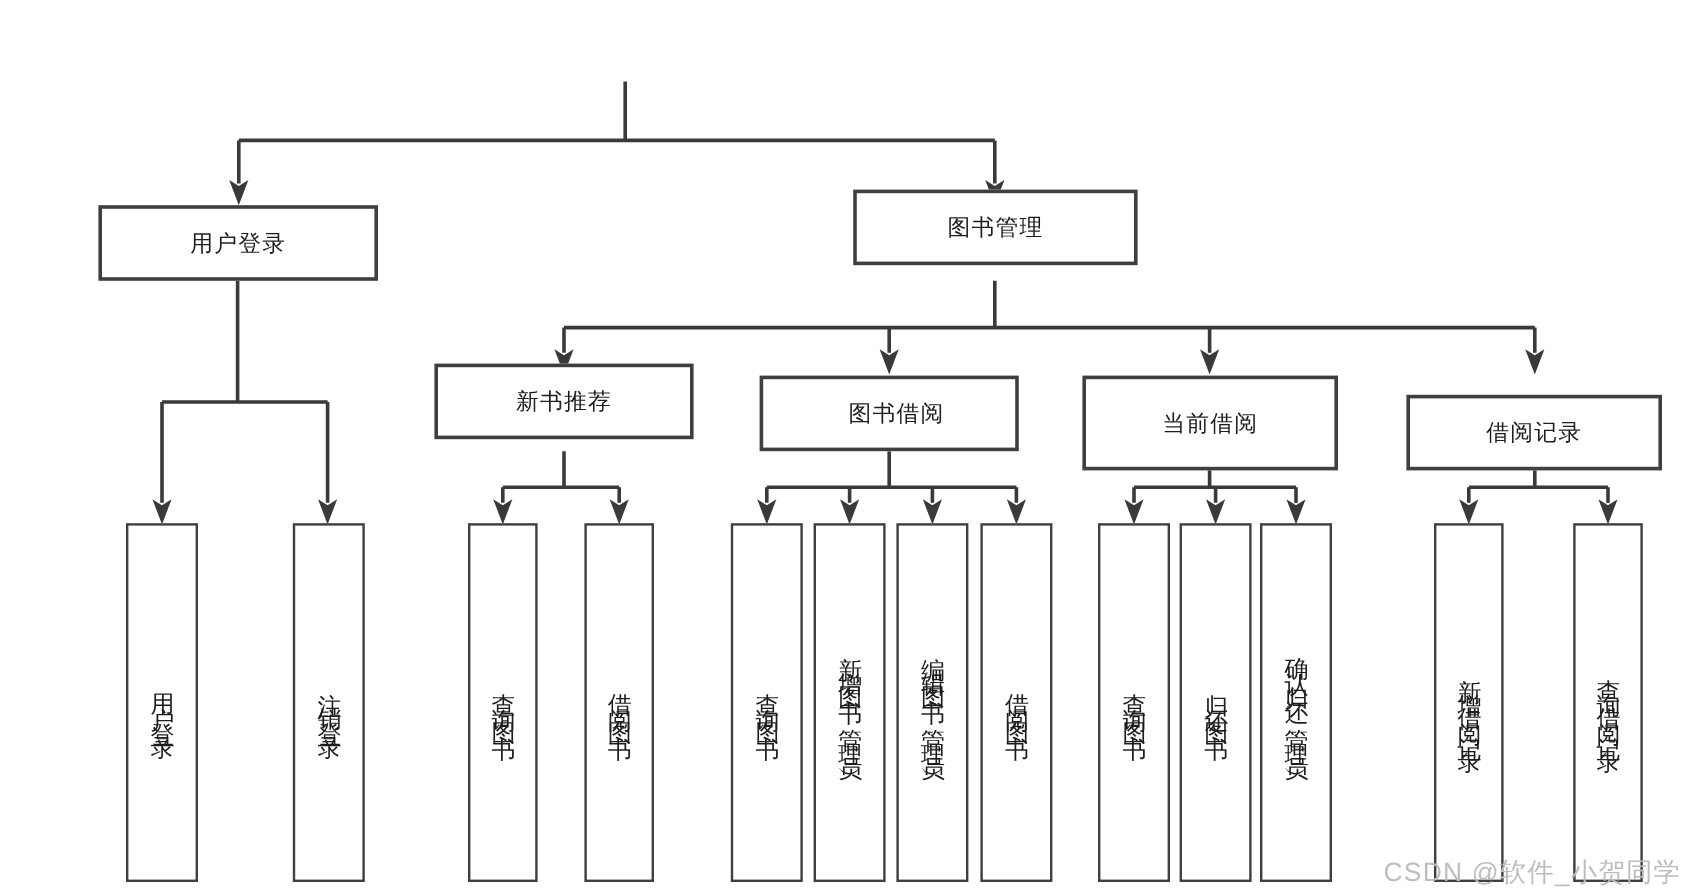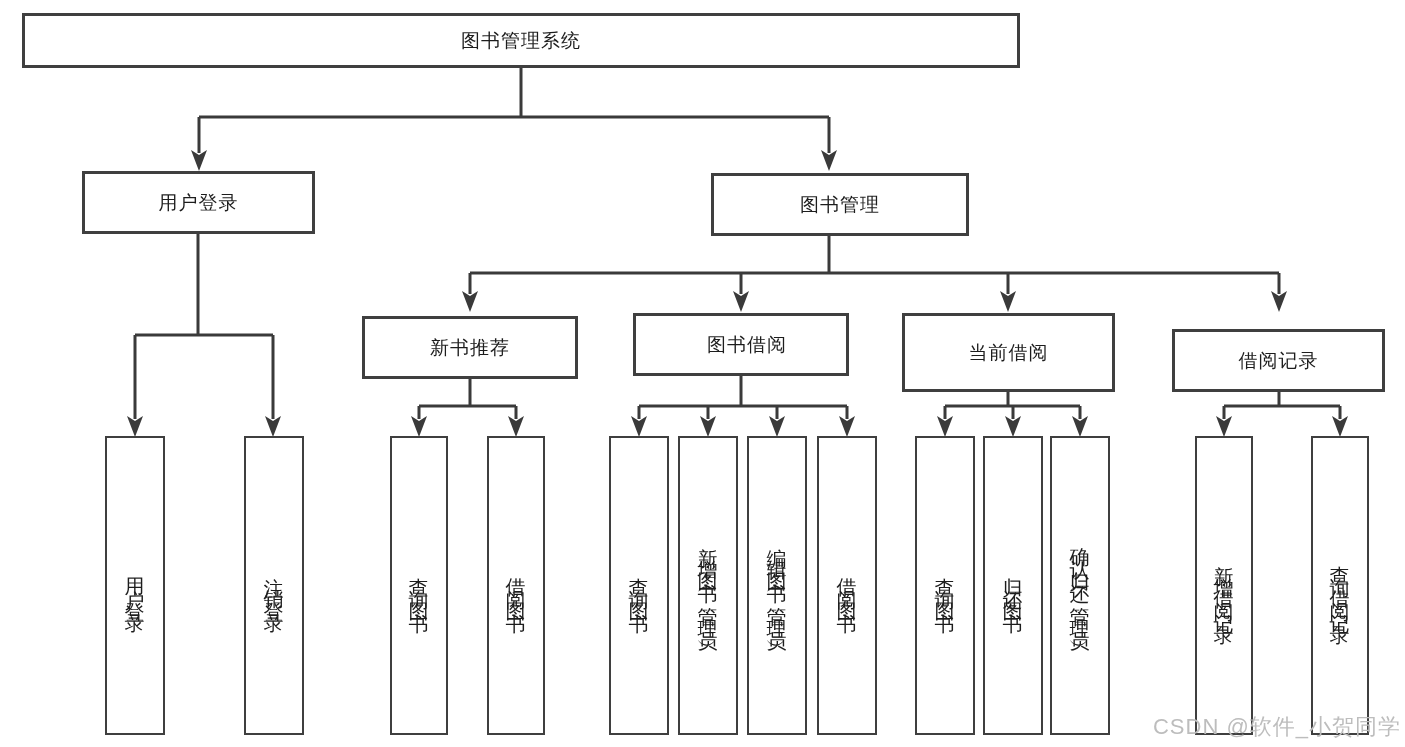--- a/index.html
+++ b/index.html
@@ -90,32 +90,29 @@
       <polygon points="769,416 777,421 785,416 777,437"></polygon>
       <polygon points="839,416 847,421 855,416 847,437"></polygon>
       <polygon points="937,416 945,421 953,416 945,437"></polygon>
       <polygon points="1005,416 1013,421 1021,416 1013,437"></polygon>
       <polygon points="1072,416 1080,421 1088,416 1080,437"></polygon>
       <polygon points="1216,416 1224,421 1232,416 1224,437"></polygon>
       <polygon points="1332,416 1340,421 1348,416 1340,437"></polygon>
     </g>
   </svg>
 
-  <div class="box" style="left:22px;top:13px;width:998px;height:55px;">
-    <span>图书管理系统</span>
-  </div>
 
   <div class="box" style="left:82px;top:171px;width:233px;height:63px;">
     <span>用户登录</span>
   </div>
-  <div class="box" style="left:711px;top:173px;width:258px;height:63px;">
+  <div class="box" style="left:711px;top:158px;width:237px;height:63px;">
     <span>图书管理</span>
   </div>
 
-  <div class="box" style="left:362px;top:316px;width:216px;height:63px;text-align:center;">
+  <div class="box" style="left:362px;top:303px;width:216px;height:63px;text-align:center;">
     <span>新书推荐</span>
   </div>
   <div class="box" style="left:633px;top:313px;width:216px;height:63px;padding-left:12px;">
     <span>图书借阅</span>
   </div>
   <div class="box" style="left:902px;top:313px;width:213px;height:79px;">
     <span>当前借阅</span>
   </div>
   <div class="box" style="left:1172px;top:313px;width:213px;height:63px;margin-top:16px;">
     <span>借阅记录</span>

